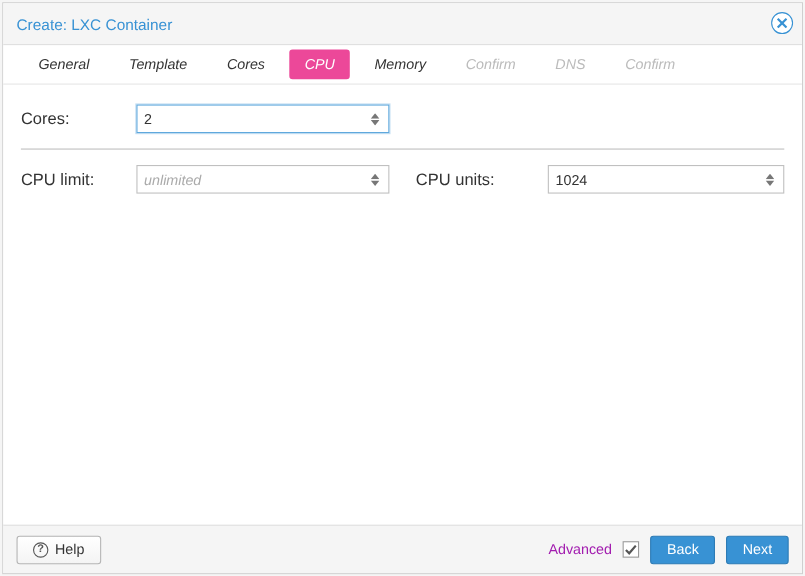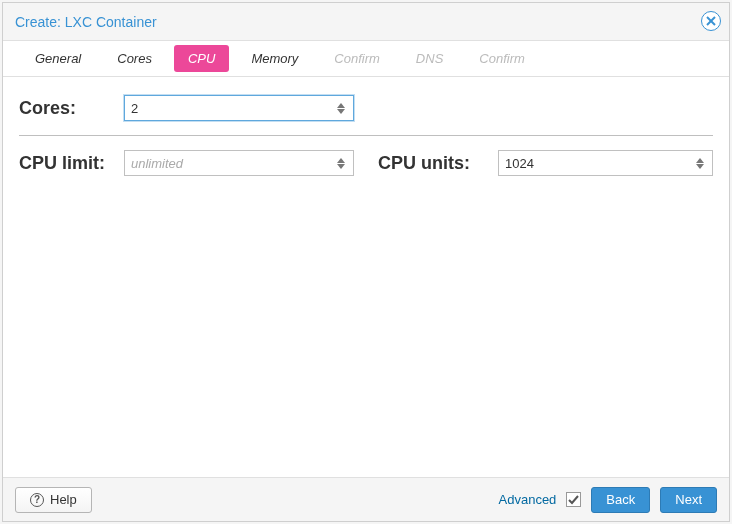--- a/index.html
+++ b/index.html
@@ -89,22 +89,21 @@
   .field {
     display: flex;
     align-items: center;
     flex: 1;
     min-width: 0;
   }
   .field-label {
     width: 105px;
     flex: none;
     color: #333;
-    font-size: 18px;
-    font-weight: bold;
+    font-size: 15px;
   }
   .spinbox {
     flex: 1;
     height: 26px;
     border: 1px solid #c0c0c0;
     background: #fff;
     display: flex;
     align-items: center;
     padding: 0 20px 0 6px;
     position: relative;
@@ -157,21 +156,21 @@
     cursor: pointer;
   }
   .btn.primary {
     background: #3892d4;
     border-color: #2d7bb5;
     color: #fff;
     justify-content: center;
   }
   .adv-label {
     font-size: 13px;
-    color: #0369a1;
+    color: #a21caf;
   }
   .checkbox {
     width: 15px;
     height: 15px;
     border: 1px solid #999;
     background: #fff;
     display: inline-flex;
     align-items: center;
     justify-content: center;
   }
@@ -198,20 +197,21 @@
     <div class="close-btn">
       <svg viewBox="0 0 10 10">
           <line x1="1" y1="1" x2="9" y2="9"></line>
           <line x1="9" y1="1" x2="1" y2="9"></line>
         </svg>
     </div>
   </div>
 
   <div class="tabs">
     <div class="tab">General</div>
+    <div class="tab">Template</div>
     <div class="tab">Cores</div>
     <div class="tab active">CPU</div>
     <div class="tab">Memory</div>
     <div class="tab disabled">Confirm</div>
     <div class="tab disabled">DNS</div>
     <div class="tab disabled">Confirm</div>
   </div>
 
   <div class="content">
 

